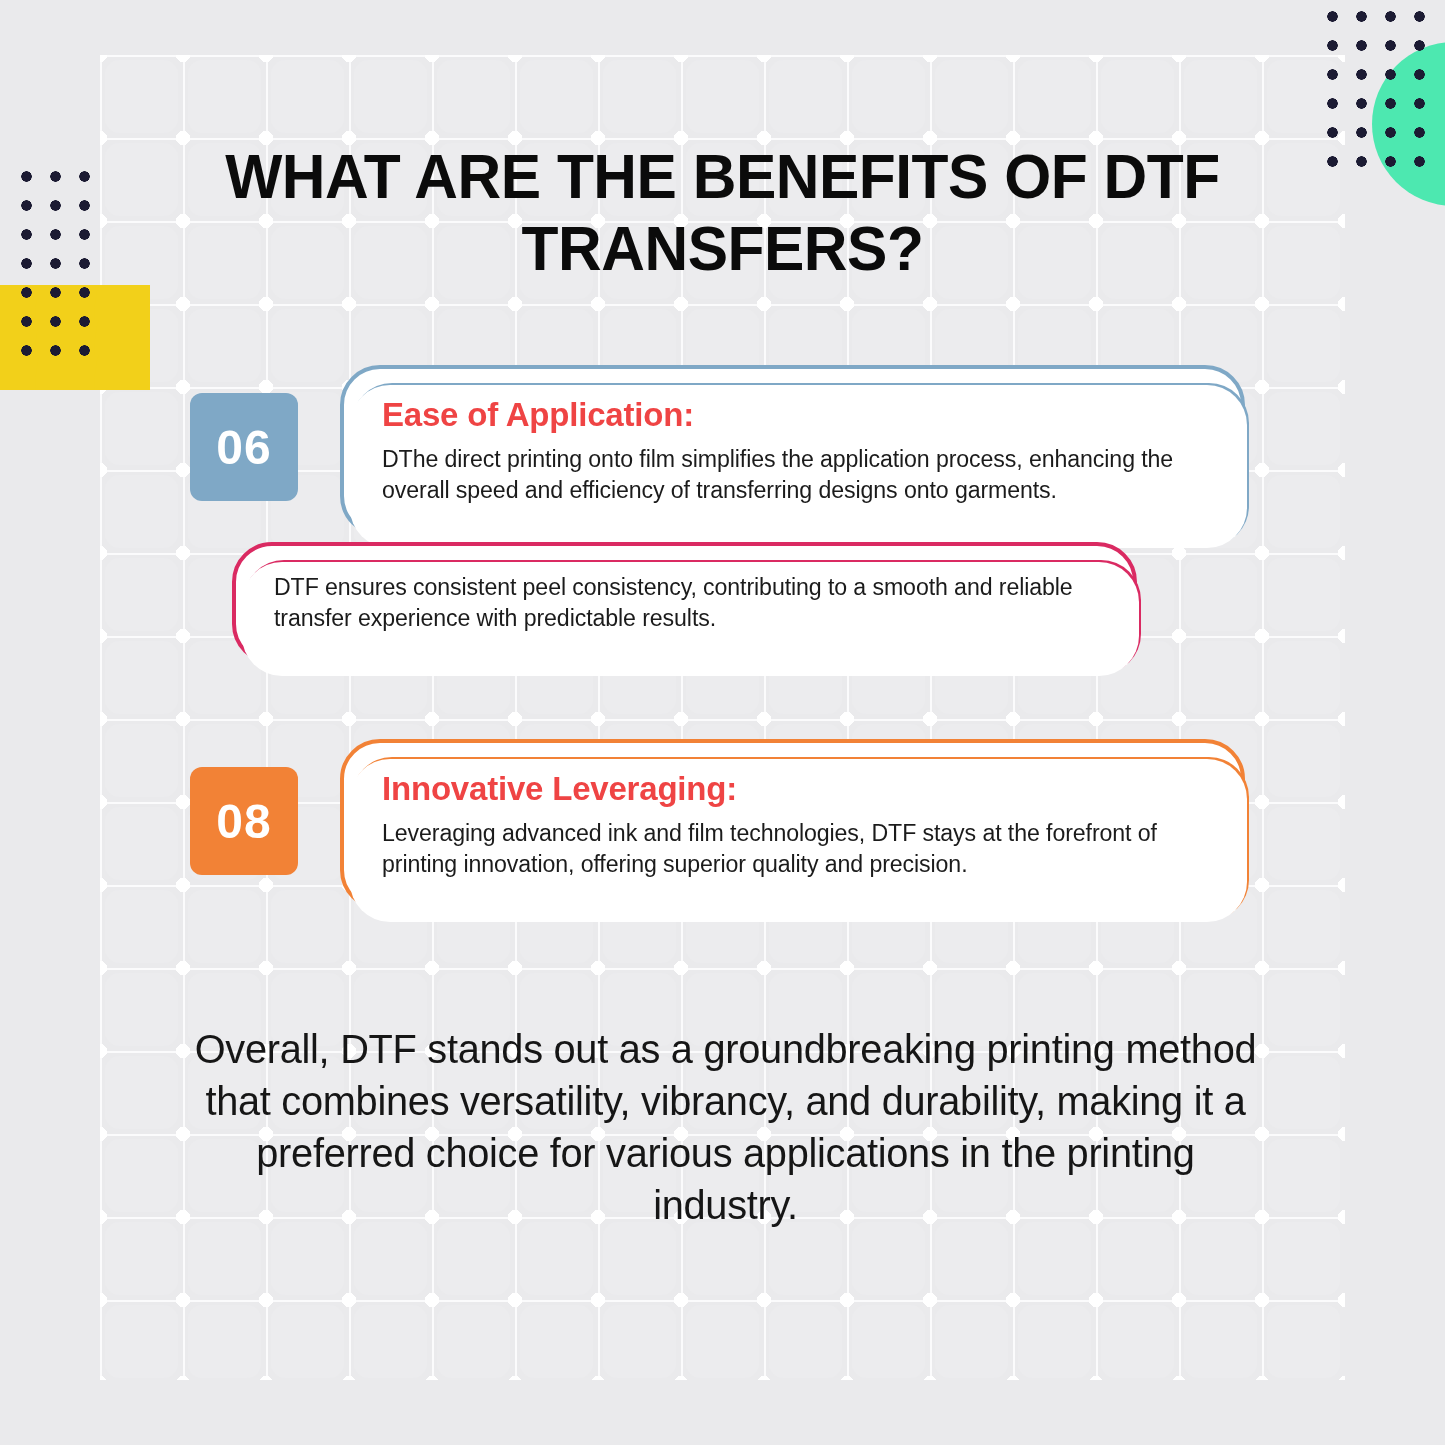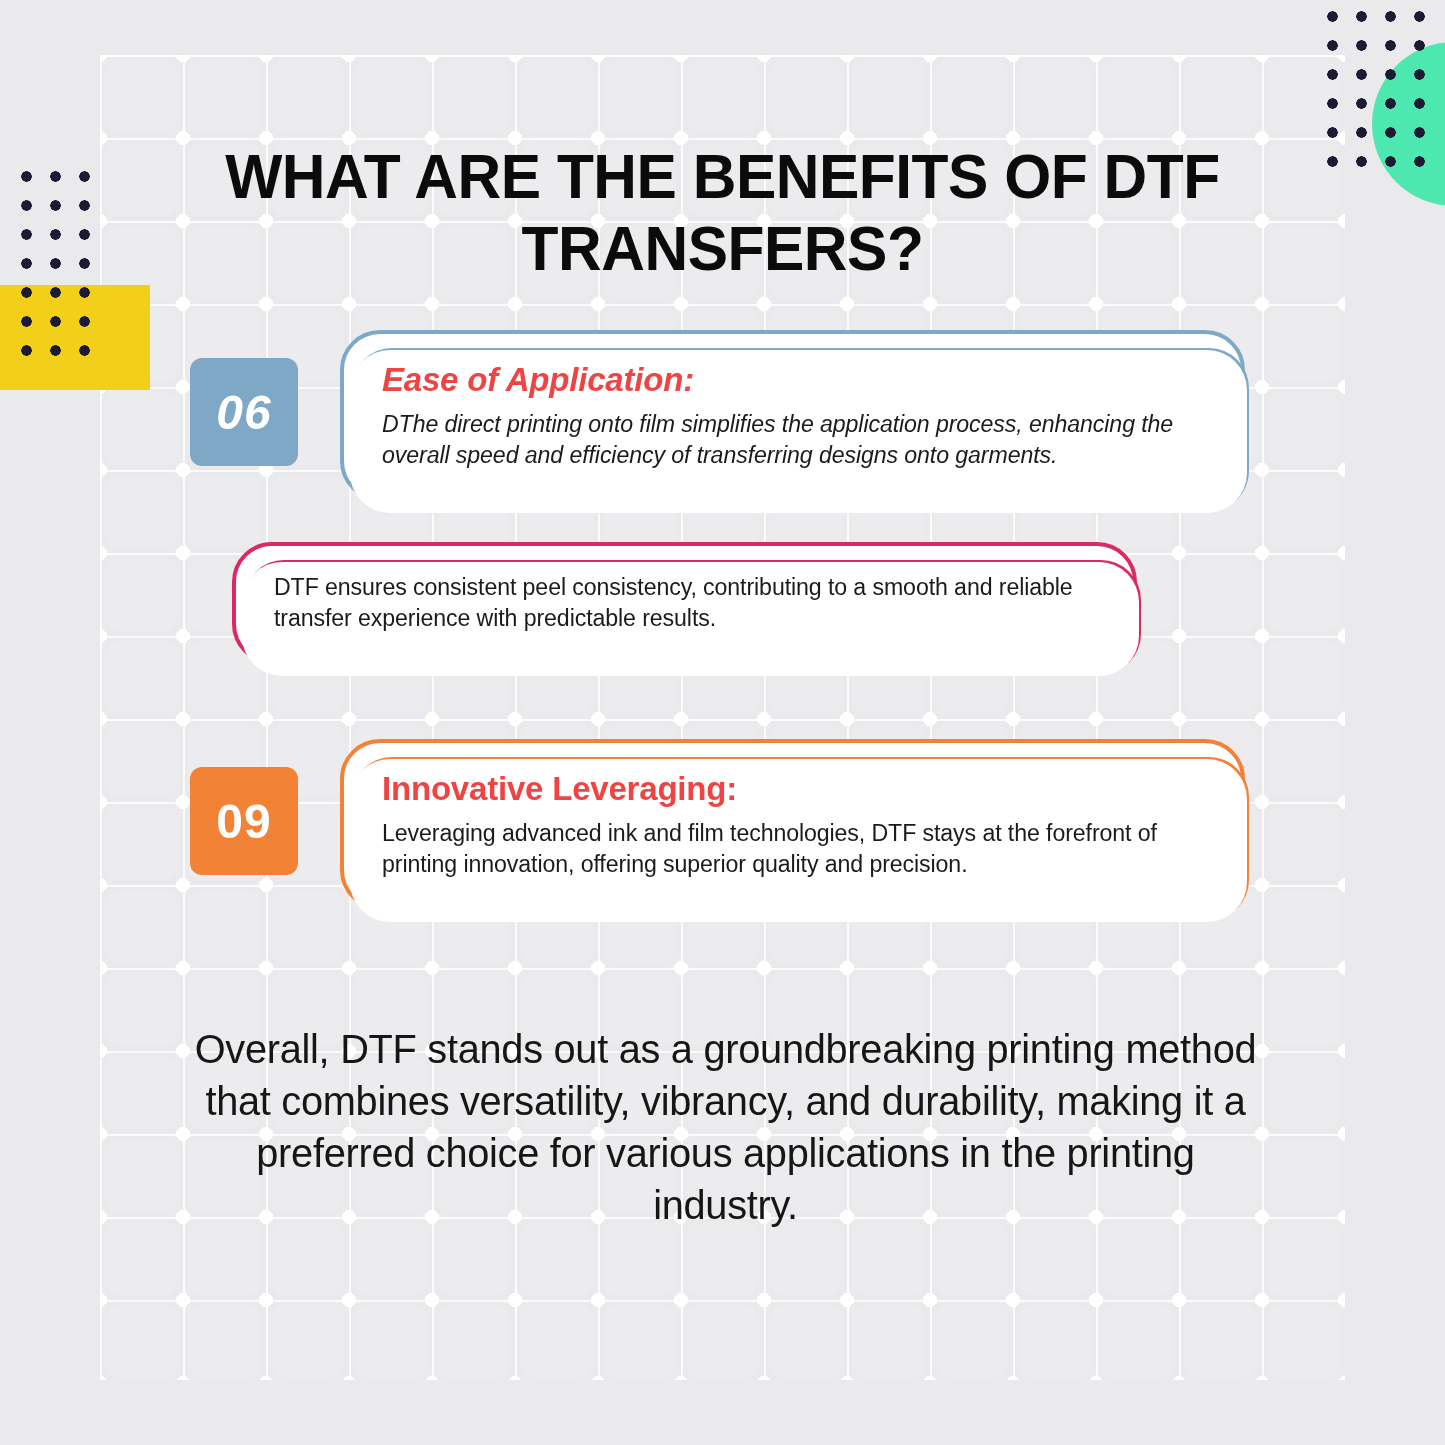--- a/index.html
+++ b/index.html
@@ -449,39 +449,39 @@
         <span class="dome" style="left: -4px; background: rgb(242, 208, 26);"></span>
         <span class="dome" style="left: 55px; background: rgb(242, 208, 26);"></span>
         <span class="dome" style="left: 114px; background: rgb(242, 208, 26);"></span>
       </div>
     </div>
   <div class="dots dots-left"></div>
 
   <div class="title">WHAT ARE THE BENEFITS OF DTF TRANSFERS?</div>
 
   <div id="cards">
-      <div class="card-row" style="left: 190px; top: 330px; font-style: italic;">
+      <div class="card-row" style="left: 190px; top: 365px;">
         <div class="badge" style="background: rgb(127, 168, 198); margin-top: 28px;">
           <span>06</span>
         </div>
         <div class="card" style="border-color: rgb(127, 168, 198); background: rgb(255, 255, 255);">
           <span style="position: absolute; left: 8px; top: 14px; width: 100%; height: 100%; border-radius: 40px; background: rgb(127, 168, 198); z-index: -1;"></span>
           <div class="card-title">Ease of Application:</div>
           <div class="card-body">DThe direct printing onto film simplifies the application process, enhancing the overall speed and efficiency of transferring designs onto garments.</div>
         </div>
       </div>
       <div class="card-row" style="left: 190px; top: 542px;">
         <div class="card" style="border-color: rgb(218, 42, 98); background: rgb(255, 255, 255);">
           <span style="position: absolute; left: 8px; top: 14px; width: 100%; height: 100%; border-radius: 40px; background: rgb(218, 42, 98); z-index: -1;"></span>
           <div class="card-body">DTF ensures consistent peel consistency, contributing to a smooth and reliable transfer experience with predictable results.</div>
         </div>
       </div>
       <div class="card-row" style="left: 190px; top: 739px;">
         <div class="badge" style="background: rgb(242, 130, 54); margin-top: 28px;">
-          <span>09</span>
+          <span>08</span>
         </div>
         <div class="card" style="border-color: rgb(242, 130, 54); background: rgb(255, 255, 255);">
           <span style="position: absolute; left: 8px; top: 14px; width: 100%; height: 100%; border-radius: 40px; background: rgb(242, 130, 54); z-index: -1;"></span>
           <div class="card-title">Innovative Leveraging:</div>
           <div class="card-body">Leveraging advanced ink and film technologies, DTF stays at the forefront of printing innovation, offering superior quality and precision.</div>
         </div>
       </div>
     </div>
 
   <div class="summary">Overall, DTF stands out as a groundbreaking printing method that combines versatility, vibrancy, and durability, making it a preferred choice for various applications in the printing industry.</div>

